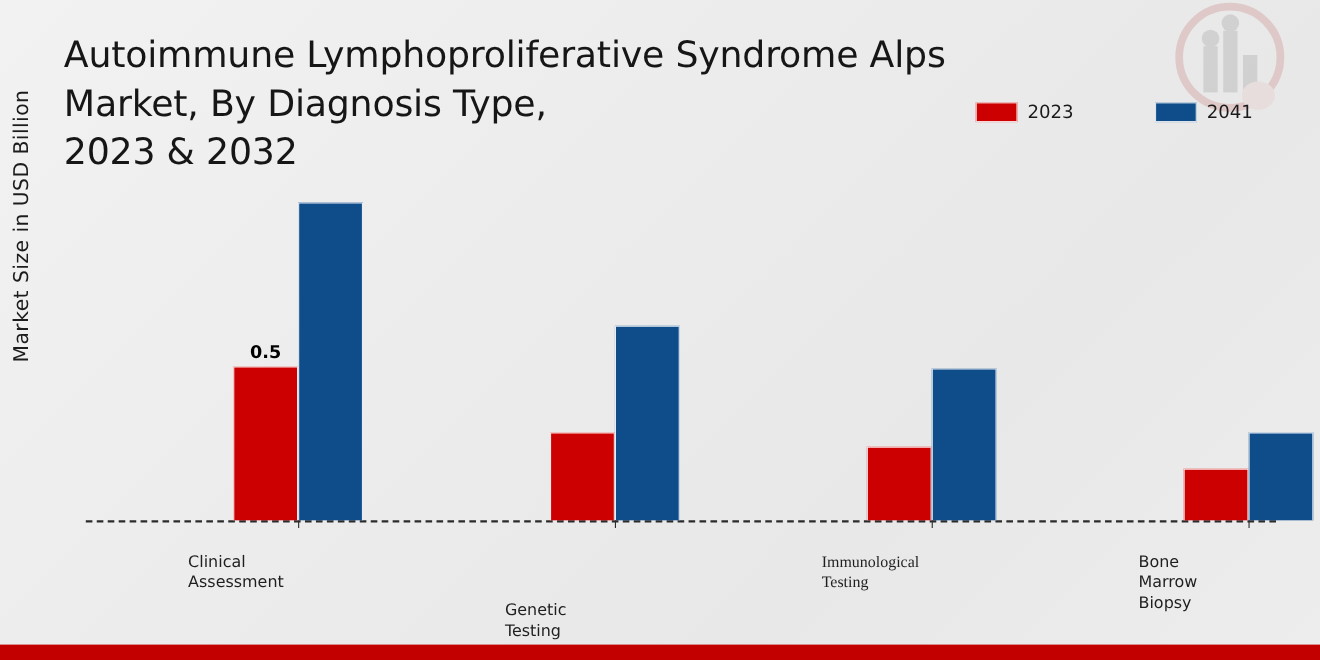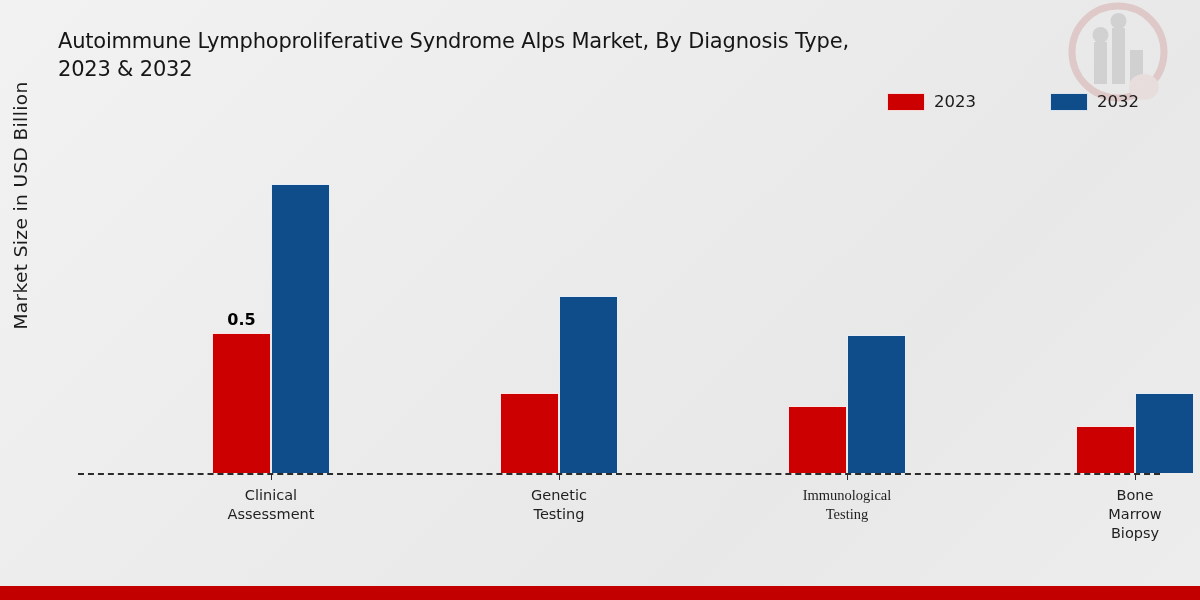--- a/index.html
+++ b/index.html
@@ -31,21 +31,21 @@
     pointer-events: none;
   }
 
   
   #title {
     position: absolute;
     left: 58px;
     top: 28px;
     width: 900px;
     font-family: "DejaVu Sans", sans-serif;
-    font-size: 21px;
+    font-size: 33px;
     line-height: 1.33;
     color: #161616;
     letter-spacing: -0.2px;
     white-space: pre-line;
   }
 
   
   #legend {
     position: absolute;
     left: 843px;
@@ -130,24 +130,23 @@
     left: 50%;
     transform: translateX(-50%);
     top: -24px;
     font-size: 16px;
     font-weight: bold;
     color: #000000;
     white-space: nowrap;
   }
   .cat-label {
     position: absolute;
-    top: 336px;
+    top: 352px;
     left: 50%;
     transform: translateX(-50%);
-    text-align: center;
     font-size: 14.5px;
     line-height: 1.32;
     color: #1f1f1f;
     white-space: pre-line;
     width: 200px;
   }
 
   
   #bottom-strip {
     position: absolute;
@@ -175,21 +174,21 @@
   <div id="title">Autoimmune Lymphoproliferative Syndrome Alps Market, By Diagnosis Type,
 2023 &amp; 2032</div>
 
   <div id="legend">
     <div class="legend-item">
       <span class="legend-swatch" style="background:#CC0000"></span>
       <span class="legend-label">2023</span>
     </div>
     <div class="legend-item">
       <span class="legend-swatch" style="background:#0F4C8A"></span>
-      <span class="legend-label">2032</span>
+      <span class="legend-label">2041</span>
     </div>
   </div>
 
   <div id="ylabel">Market Size in USD Billion</div>
 
   <div id="plot">
     <div id="baseline"></div>
     <div id="groups">
         <div class="group" style="left: 0px; width: 1082px;">
           <div class="bars" style="left: 134px;">
@@ -215,21 +214,21 @@
           <div class="bars" style="left: 998px;">
             <div class="bar" style="width: 59px; height: 47px; background: rgb(204, 0, 0);"></div>
             <div class="bar" style="width: 59px; height: 80px; background: rgb(15, 76, 138);"></div>
           </div>
         </div>
       </div>
   <div class="tick" style="left: 193px;"></div>
       <div class="cat-label" style="left: 193px;">Clinical
 Assessment</div>
       <div class="tick" style="left: 481px;"></div>
-      <div class="cat-label" style="left: 481px;">Genetic
+      <div class="cat-label" style="left: 481px; margin-top: 44px;">Genetic
 Testing</div>
       <div class="tick" style="left: 769px;"></div>
       <div class="cat-label" style="left: 769px; font-family: Liberation Serif, serif;">Immunological
 Testing</div>
       <div class="tick" style="left: 1057px;"></div>
       <div class="cat-label" style="left: 1057px;">Bone
 Marrow
 Biopsy</div>
     </div>
 

